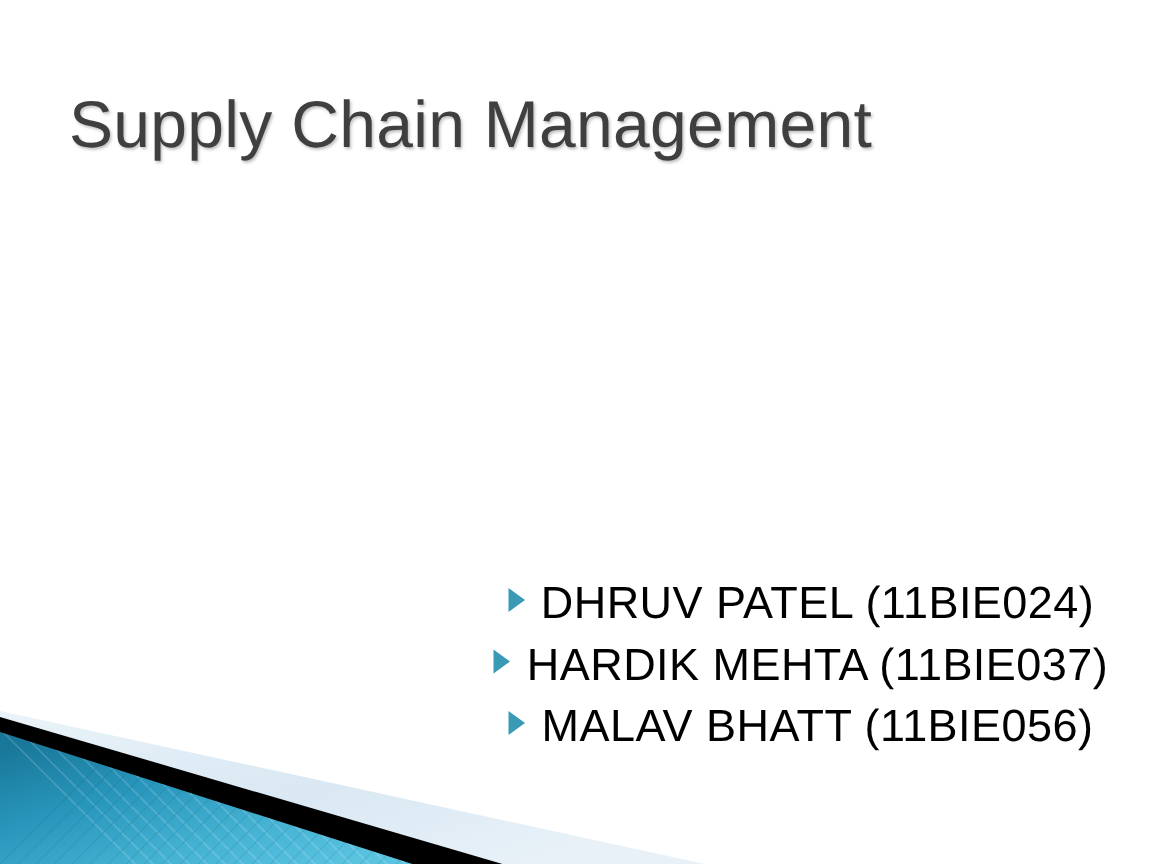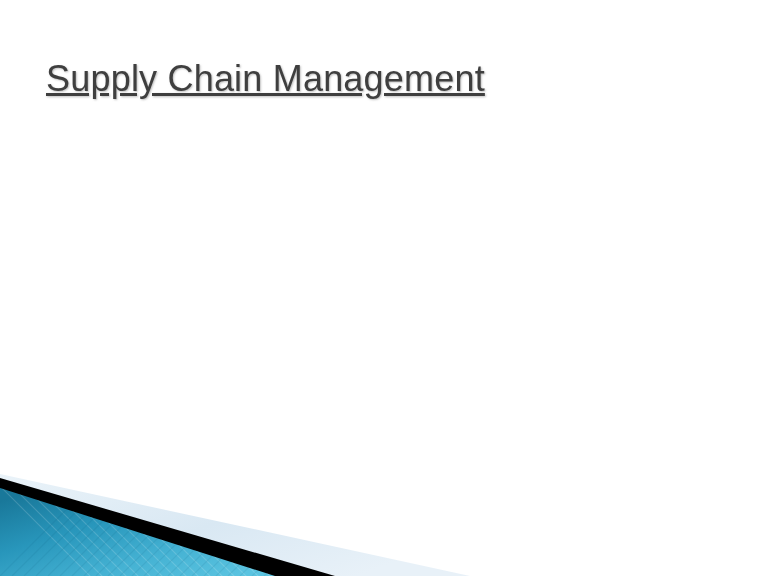--- a/index.html
+++ b/index.html
@@ -19,28 +19,27 @@
     background: #ffffff;
     overflow: hidden;
   }
 
   
   .slide-title {
     position: absolute;
     left: 46px;
     top: 58px;
     width: 660px;
-    font-size: 36px;
+    font-size: 44px;
     font-weight: 400;
     line-height: 1.18;
     letter-spacing: 0.2px;
     color: #3f3f3f;
     text-shadow: 1px 1px 2px rgba(140,140,140,0.55);
     white-space: nowrap;
-    text-decoration: underline;
   }
 
   
   .body-block {
     position: absolute;
     left: 300px;
     top: 382px;
     width: 468px;
     text-align: center;
   }
@@ -81,20 +80,35 @@
     height: 110px;
   }
 </style>
 </head>
 <body>
 
 <div class="slide">
 
   <div class="slide-title">Supply Chain Management</div>
 
+  <div class="body-block">
+
+    <div class="bullet-line">
+      <span class="bullet-marker"></span><span class="bullet-text">DHRUV PATEL (11BIE024)</span>
+    </div>
+
+    <div class="bullet-line">
+      <span class="bullet-marker"></span><span class="bullet-text">HARDIK MEHTA (11BIE037)</span>
+    </div>
+
+    <div class="bullet-line">
+      <span class="bullet-marker"></span><span class="bullet-text">MALAV BHATT (11BIE056)</span>
+    </div>
+
+  </div>
 
   <div class="corner-art">
     <svg viewBox="0 0 470 110" preserveAspectRatio="none" aria-hidden="true">
       <defs>
         <linearGradient id="blueWedge" x1="0" y1="0.15" x2="0.85" y2="1">
           <stop offset="0%" stop-color="#19789a"></stop>
           <stop offset="35%" stop-color="#2896bb"></stop>
           <stop offset="70%" stop-color="#45b2d3"></stop>
           <stop offset="100%" stop-color="#5ac3e0"></stop>
         </linearGradient>

